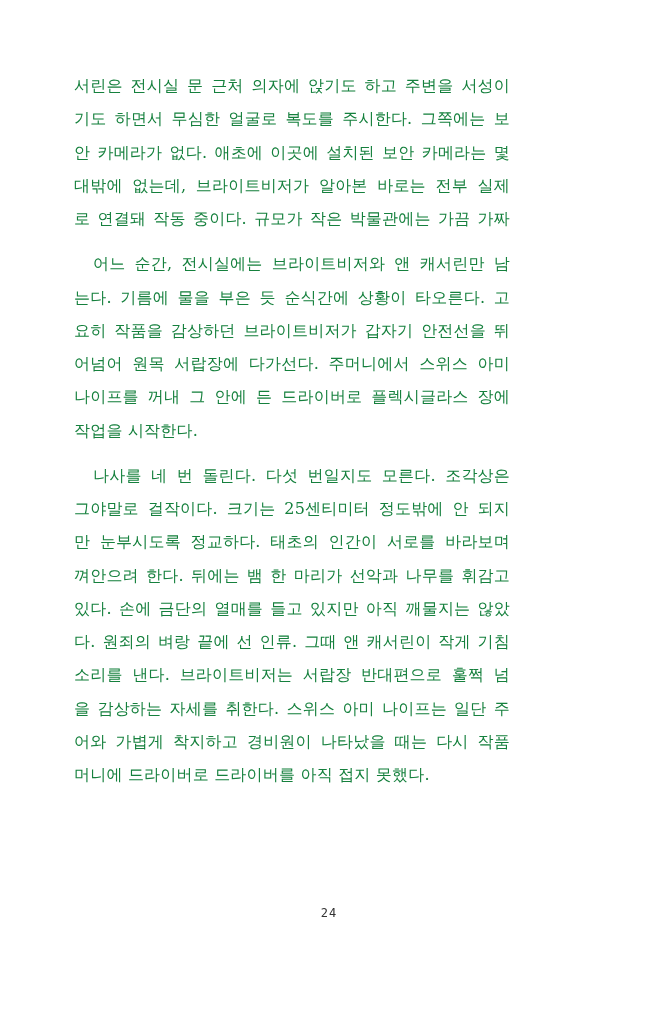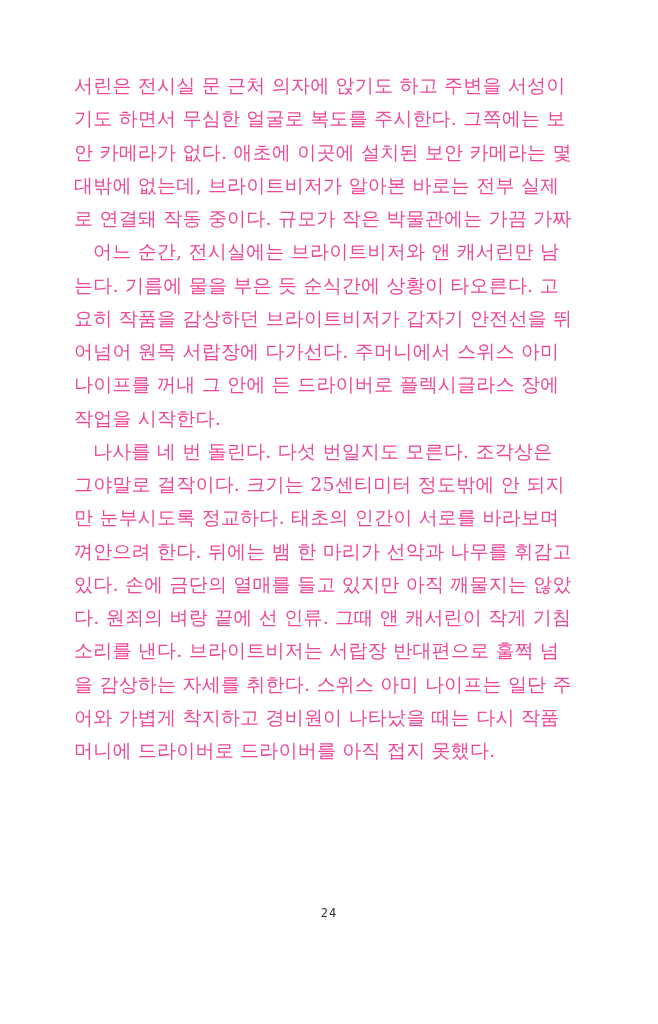--- a/index.html
+++ b/index.html
@@ -18,35 +18,36 @@
       left: 0; top: 0;
       width: 658px;
       height: 1024px;
       background: #ffffff;
     }
     .text-block {
       position: absolute;
       left: 74px;
       top: 69px;
       width: 436px;
-      color: #ec4899;
+      color: #15803d;
       font-family: "DejaVu Serif", "Liberation Serif", serif;
-      font-size: 19px;
+      font-size: 16px;
       line-height: 33.25px;
     }
     .line {
       display: block;
       white-space: nowrap;
       height: 33.25px;
       text-align: justify;
       text-align-last: justify;
       letter-spacing: 0.2px;
     }
     .line.indent {
       padding-left: 19px;
+      margin-top: 12px;
     }
     .line.last {
       text-align-last: left;
     }
     .page-number {
       position: absolute;
       left: 0;
       width: 658px;
       top: 906px;
       text-align: center;

